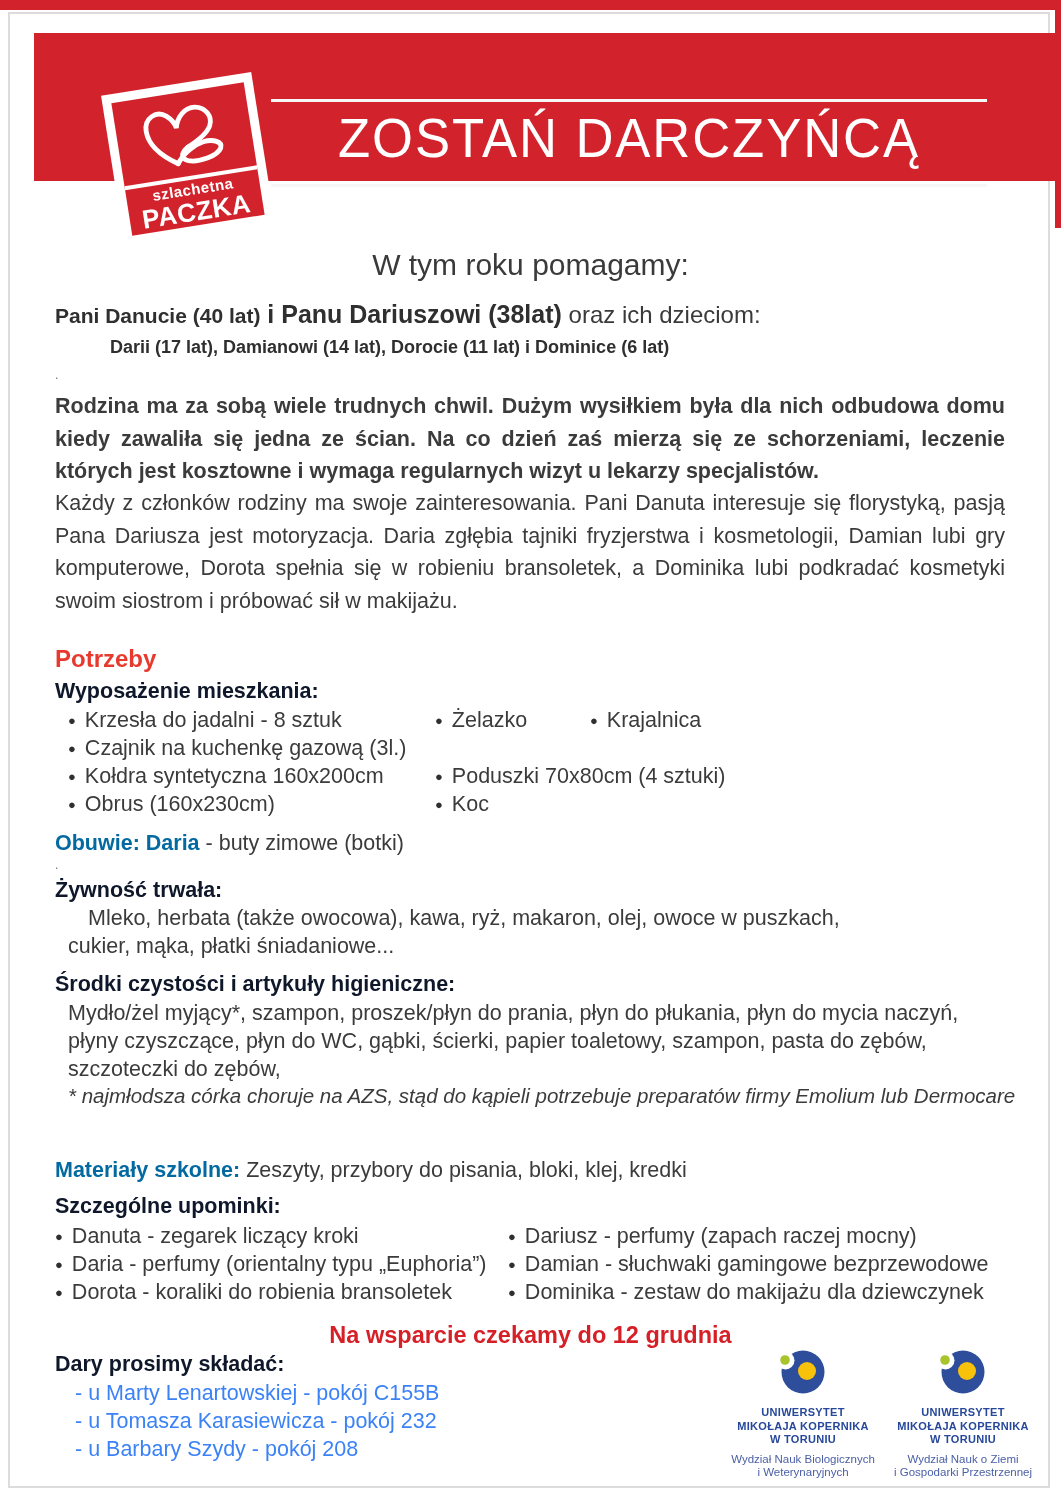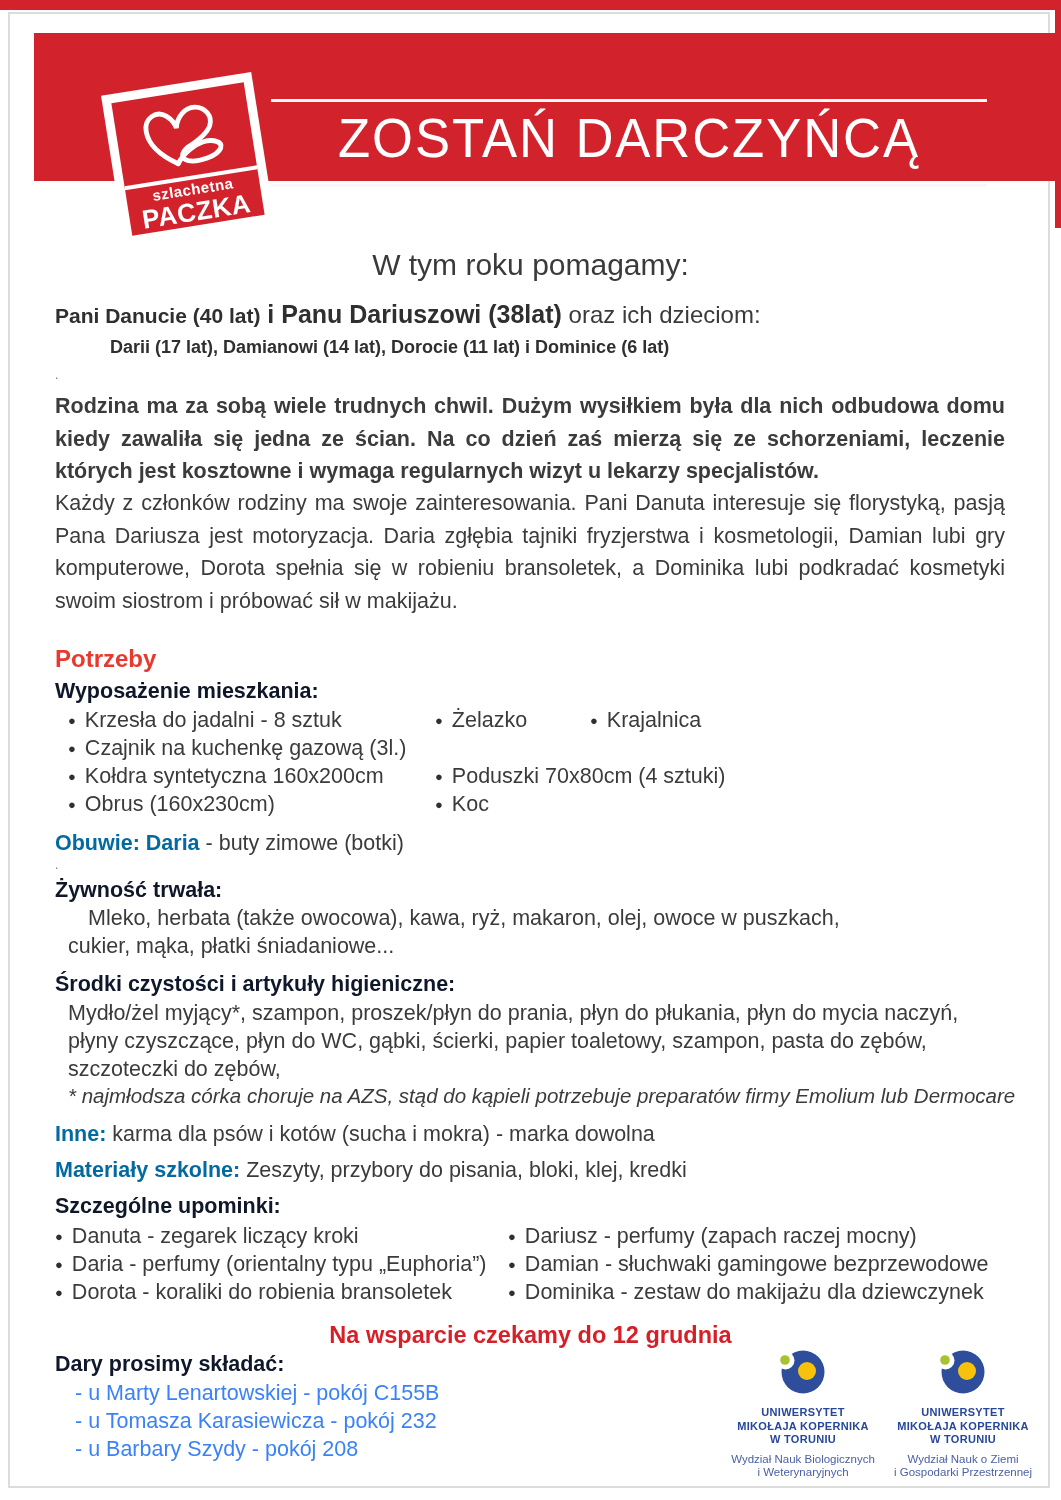--- a/index.html
+++ b/index.html
@@ -135,23 +135,20 @@
   <div class="abs sec-title" style="left:55px;top:878px;">Żywność trwała:</div>
   <div class="abs item pre" style="left:68px;top:906px;margin-left:20px;">Mleko, herbata (także owocowa),  kawa,  ryż,    makaron, olej, owoce w puszkach,</div>
   <div class="abs item pre" style="left:68px;top:934px;">cukier,  mąka,  płatki śniadaniowe...</div>
 
   <div class="abs sec-title" style="left:55px;top:972px;">Środki czystości i artykuły higieniczne:</div>
   <div class="abs item pre" style="left:68px;top:1001px;">Mydło/żel myjący*, szampon, proszek/płyn do prania, płyn do płukania, płyn do mycia naczyń,</div>
   <div class="abs item pre" style="left:68px;top:1029px;">płyny czyszczące, płyn do WC,  gąbki, ścierki, papier toaletowy, szampon, pasta do zębów,</div>
   <div class="abs item pre" style="left:68px;top:1057px;">szczoteczki do zębów,</div>
   <div class="abs item" style="left:68px;top:1084px;font-style:italic;font-size:20.5px;">* najmłodsza córka choruje na AZS, stąd do kąpieli potrzebuje preparatów firmy Emolium lub Dermocare</div>
 
-  <div class="abs item" style="left:55px;top:1122px;">
-    <span class="b">Inne:</span><span> karma dla psów i kotów (sucha i mokra) - marka dowolna</span>
-  </div>
   <div class="abs item pre" style="left:55px;top:1158px;">
     <span class="b">Materiały szkolne:</span><span>  Zeszyty, przybory do pisania, bloki, klej, kredki</span>
   </div>
 
   <div class="abs sec-title" style="left:55px;top:1194px;">Szczególne upominki:</div>
   <div class="abs" style="left:55px;top:1224px;width:980px;">
     <div class="gift-row">
       <span class="item"><span class="bullet">●</span><span>Danuta - zegarek liczący kroki</span></span>
       <span class="item right"><span class="bullet">●</span><span>Dariusz - perfumy (zapach raczej mocny)</span></span>
     </div>

